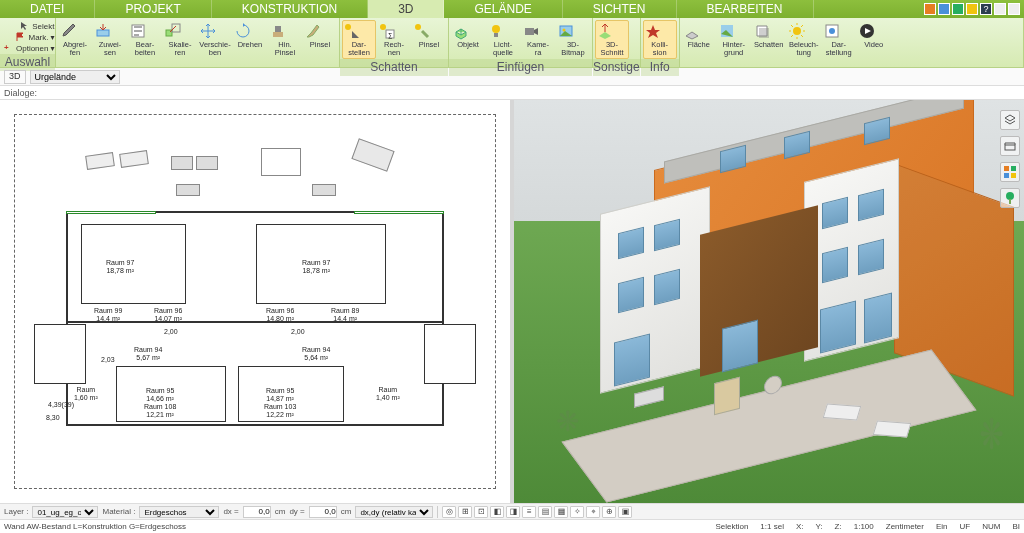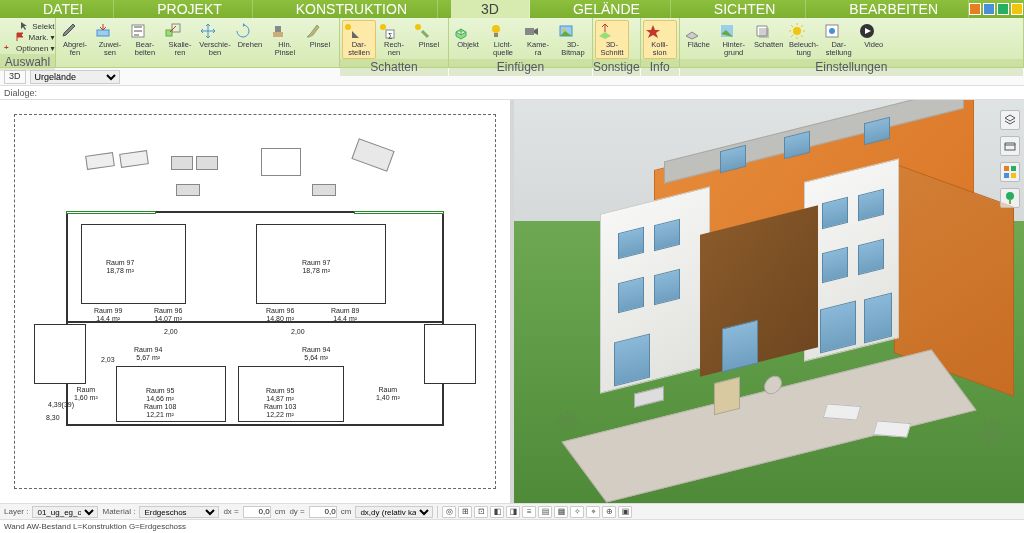--- a/index.html
+++ b/index.html
@@ -1,19 +1,19 @@
 <!DOCTYPE html>
 <html><head>
 <meta charset="utf-8">
 <style>
 * { box-sizing: border-box; margin: 0; padding: 0; }
 body { font-family: "Segoe UI", Tahoma, sans-serif; font-size: 9px; color: #333; width: 1024px; height: 533px; overflow: hidden; background: #fff; }
 .titlebar { height: 18px; background: linear-gradient(#8dbf3d,#7db030); display: flex; }
 .tabs { display: flex; height: 18px; }
-.tab { padding: 2px 30px; color: #fff; border-right: 1px solid rgba(255,255,255,.25); cursor: pointer; font-size: 14px; line-height: 14px; margin-left: 13px; }
+.tab { padding: 2px 30px; color: #fff; border-right: 1px solid rgba(255,255,255,.25); cursor: pointer; font-size: 12px; line-height: 14px; }
 .tab.active { background: #d7ebb1; color: #444; }
 .tabs-right { margin-left: auto; display: flex; align-items: center; gap: 2px; padding-right: 4px; }
 .tabs-right .sq { width: 12px; height: 12px; border: 1px solid #fff; }
 .ribbon { height: 50px; background: linear-gradient(#e8f5d6,#d6eab2); border-bottom: 1px solid #b7d286; display: flex; }
 .grp { display: flex; flex-direction: column; border-right: 1px solid #b7d286; }
 .grp-tools { display: flex; flex: 1; align-items: flex-start; padding: 2px 2px 0; gap: 1px; }
 .grp-label { text-align: center; font-size: 12px; color: #556; padding: 1px 0 2px; background: rgba(183,210,134,.4); }
 .tool { width: 34px; display: flex; flex-direction: column; align-items: flex-start; justify-content: flex-start; padding: 1px 0; border: 1px solid transparent; border-radius: 2px; cursor: pointer; }
 .tool.active { background: #fde9a8; border-color: #e6c566; }
 .tool .ic { width: 18px; height: 18px; display: flex; align-items: center; justify-content: center; }
@@ -348,21 +348,20 @@
       <div class="tool">
           <span class="ic">
             <svg viewBox="0 0 18 18">
               <circle cx="9" cy="9" r="7" fill="#333"></circle>
               <path d="M7 6 L13 9 L7 12 Z" fill="#fff"></path>
             </svg>
           </span>
           <span class="lb">Video</span>
         </div>
     </div>
-    <div class="grp-label">Einstellungen</div>
   </div>
 </div>
 
 <div class="subbar">
   <span class="ro" style="padding:0 4px">3D</span>
   <select style="width:90px"><option>Urgelände</option></select>
 </div>
 <div class="dialoge">Dialoge:</div>
 
 <div class="workspace">
@@ -518,13 +517,26 @@
     <div class="i">▦</div>
     <div class="i">✧</div>
     <div class="i">⌖</div>
     <div class="i">⊕</div>
     <div class="i">▣</div>
   </div>
 </div>
 
 <div class="statusbar">
   <span>Wand AW-Bestand L=Konstruktion G=Erdgeschoss</span>
+  <div class="r">
+    <span>Selektion</span>
+    <span>1:1 sel</span>
+    <span>X:</span>
+    <span>Y:</span>
+    <span>Z:</span>
+    <span>1:100</span>
+    <span>Zentimeter</span>
+    <span>Ein</span>
+    <span>UF</span>
+    <span>NUM</span>
+    <span>BI</span>
+  </div>
 </div>
 
 </body></html>

